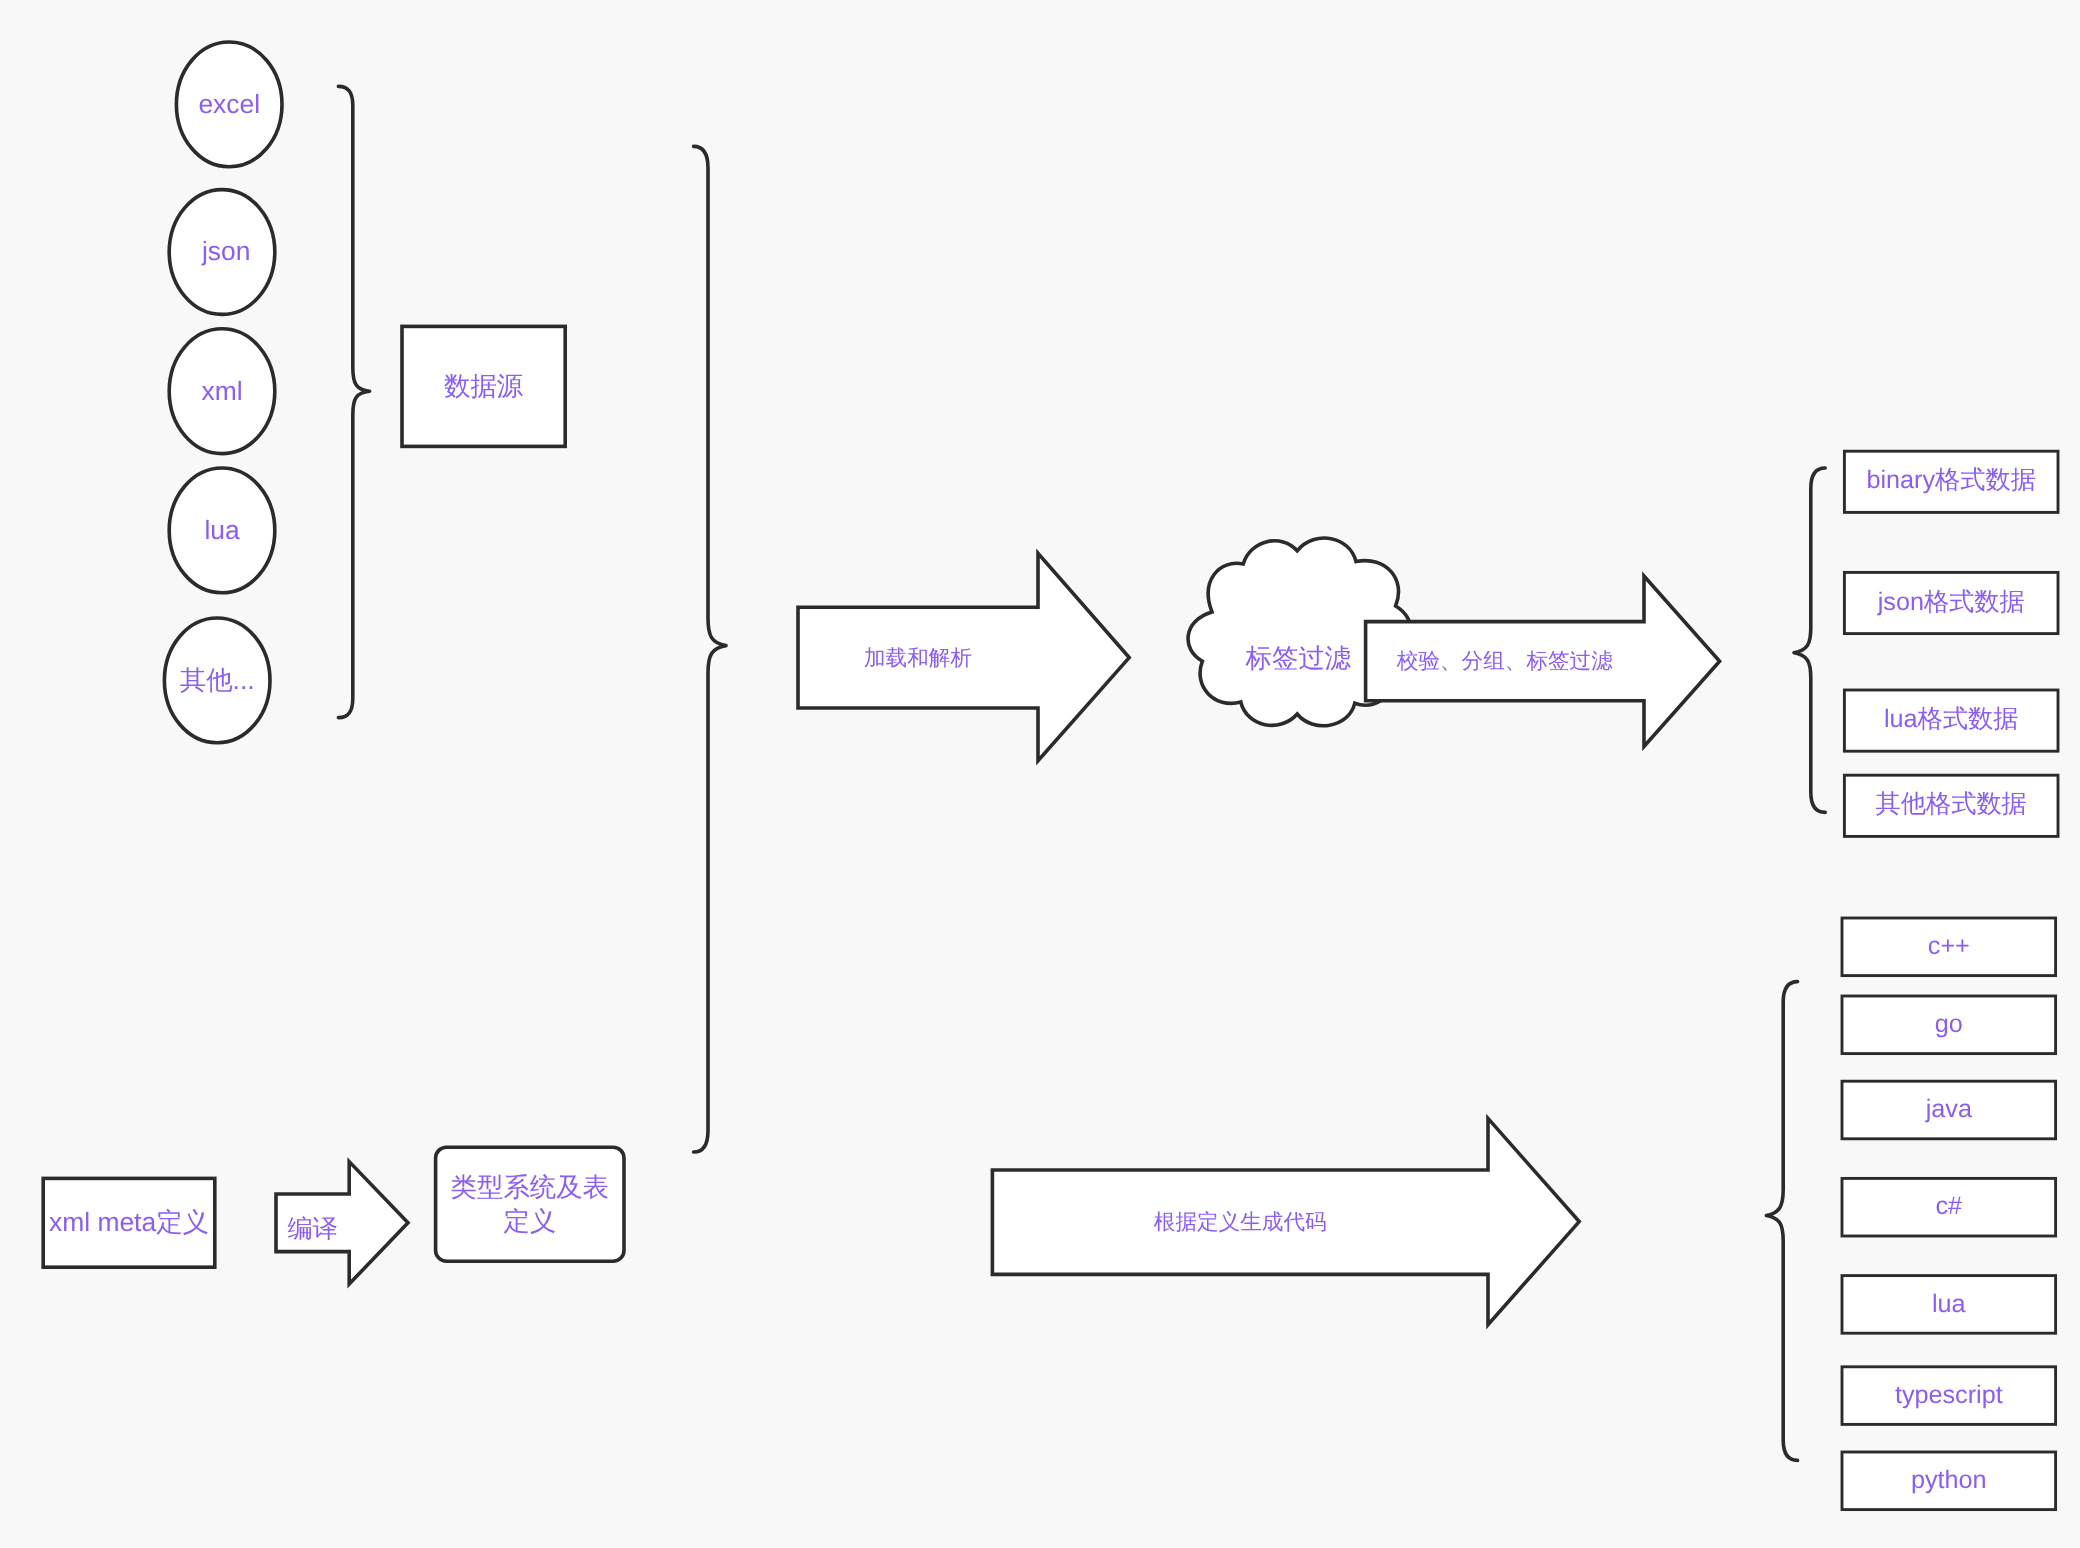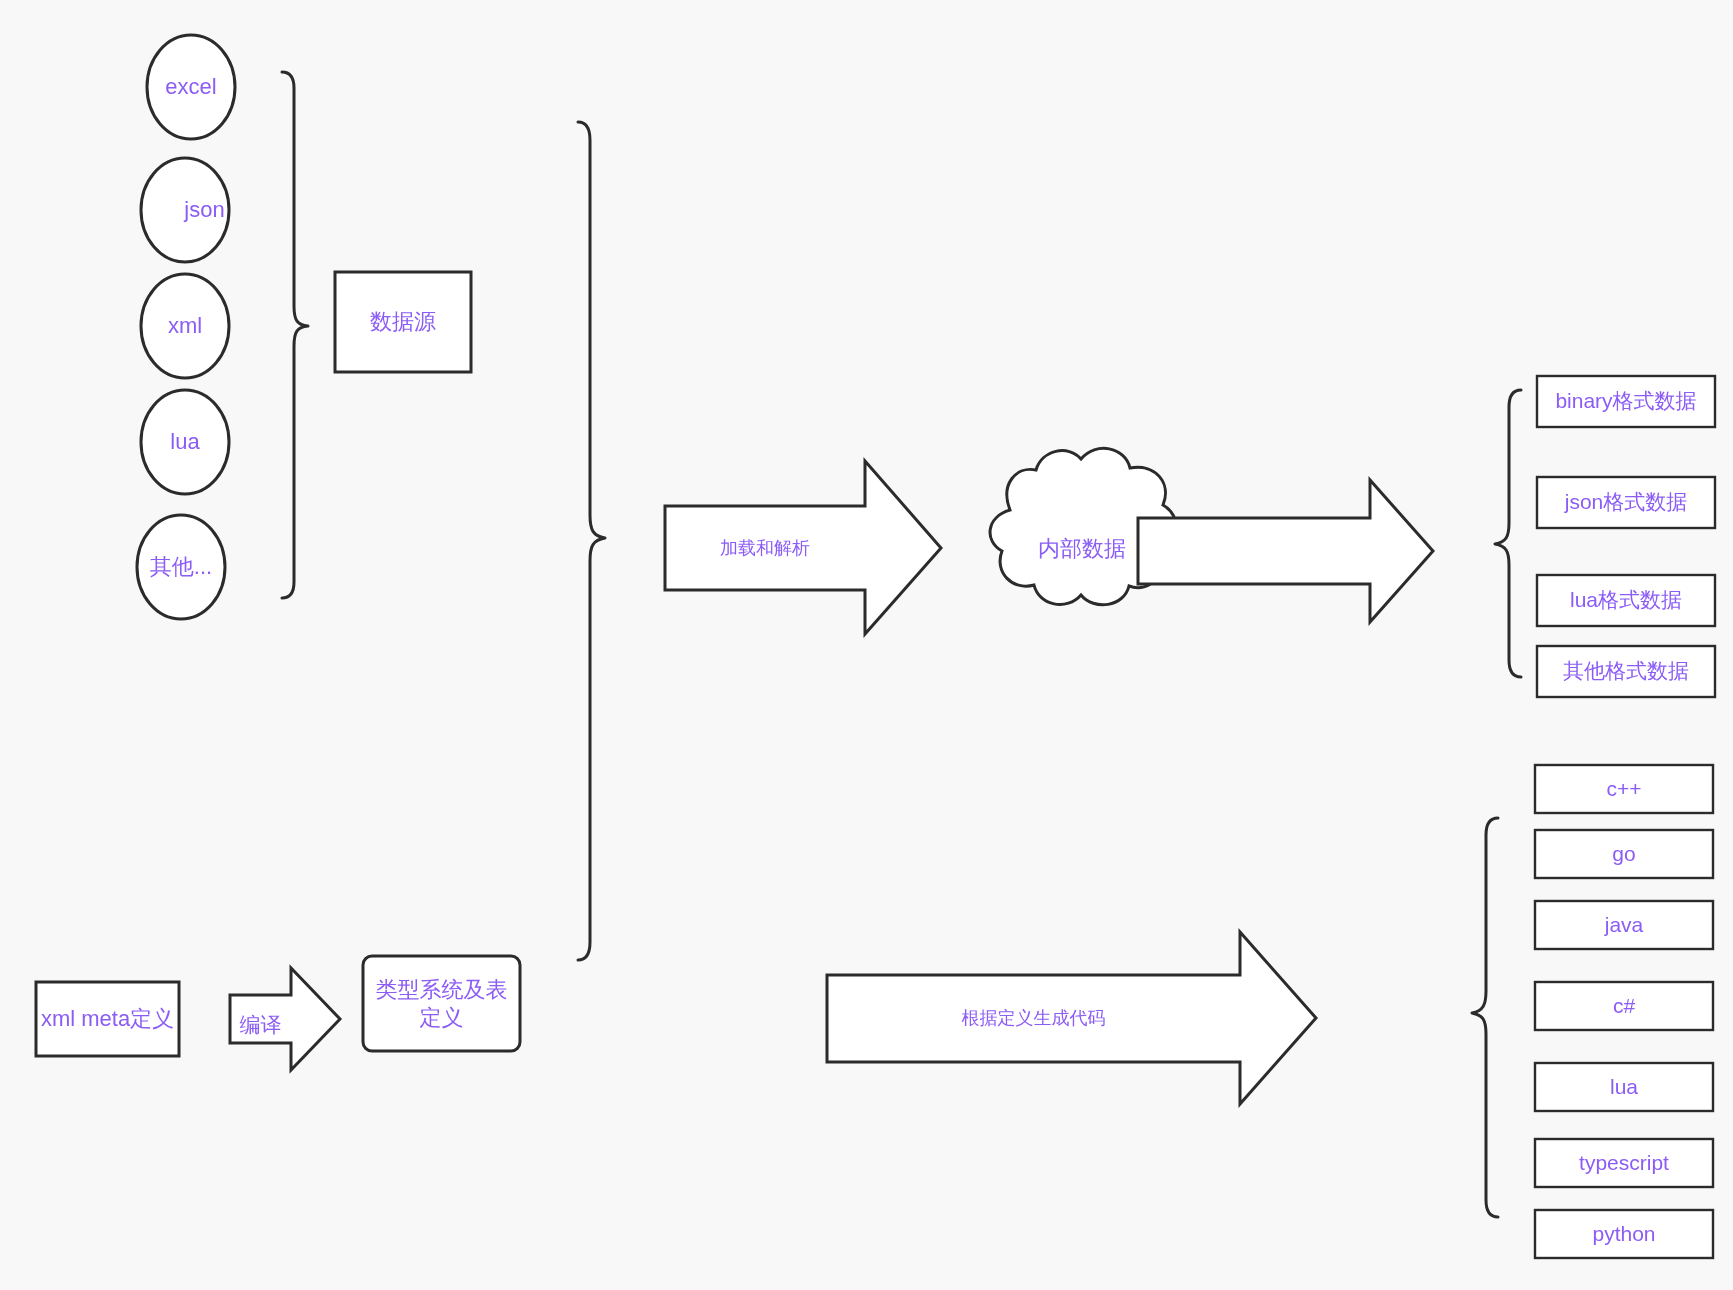--- a/index.html
+++ b/index.html
@@ -159,31 +159,32 @@
     <rect class="shape-stroke thin" x="1535" y="830" width="178" height="48"></rect>
     <rect class="shape-stroke thin" x="1535" y="901" width="178" height="48"></rect>
     <rect class="shape-stroke thin" x="1535" y="982" width="178" height="48"></rect>
     <rect class="shape-stroke thin" x="1535" y="1063" width="178" height="48"></rect>
     <rect class="shape-stroke thin" x="1535" y="1139" width="178" height="48"></rect>
     <rect class="shape-stroke thin" x="1535" y="1210" width="178" height="48"></rect>
 
   </svg>
 
   <div class="node-label" style="left:147px;top:61px;width:88px;height:52px;">excel</div>
-  <div class="node-label" style="left:143px;top:184px;width:76px;height:52px;padding-left:47px;">json</div>
+  <div class="node-label" style="left:127px;top:184px;width:76px;height:52px;padding-left:47px;">json</div>
   <div class="node-label" style="left:141px;top:300px;width:88px;height:52px;">xml</div>
   <div class="node-label" style="left:141px;top:416px;width:88px;height:52px;">lua</div>
   <div class="node-label" style="left:137px;top:541px;width:88px;height:52px;">其他...</div>
 
   <div class="node-label" style="left:335px;top:272px;width:136px;height:100px;border-radius:20px;">数据源</div>
 
   <div class="node-label arrow-txt" style="left:665px;top:506px;width:200px;height:84px;">加载和解析</div>
 
-  <div class="node-label" style="left:1002px;top:519px;width:160px;height:60px;">内部数据</div>
-
+  <div class="node-label" style="left:1002px;top:519px;width:160px;height:60px;">标签过滤</div>
+
+  <div class="node-label arrow-txt" style="left:1138px;top:518px;width:232px;height:66px;">校验、分组、标签过滤</div>
 
   <div class="node-label small" style="left:1537px;top:376px;width:178px;height:51px;">binary格式数据</div>
   <div class="node-label small" style="left:1537px;top:477px;width:178px;height:51px;">json格式数据</div>
   <div class="node-label small" style="left:1537px;top:575px;width:178px;height:51px;">lua格式数据</div>
   <div class="node-label small" style="left:1537px;top:646px;width:178px;height:51px;">其他格式数据</div>
 
   <div class="node-label" style="left:40px;top:982px;width:135px;height:74px;">xml meta定义</div>
 
   <div class="node-label small" style="left:230px;top:995px;width:61px;height:60px;">编译</div>
 

